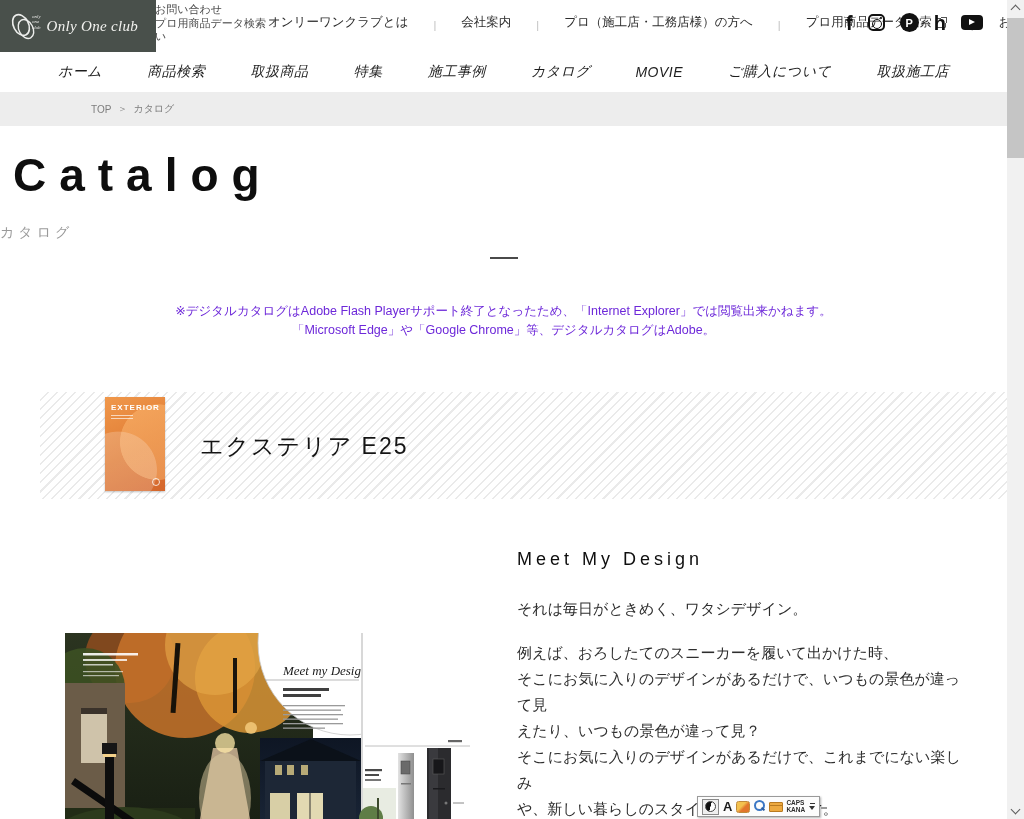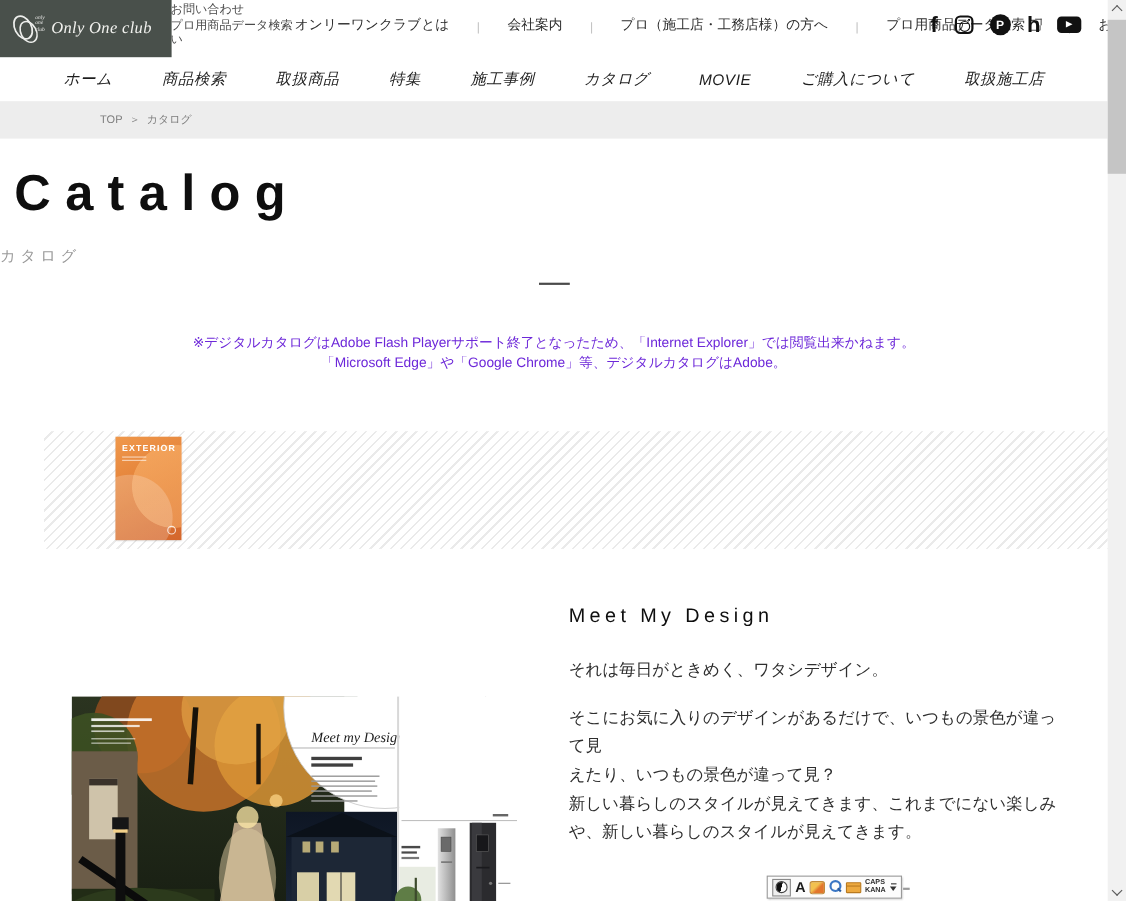--- a/index.html
+++ b/index.html
@@ -195,29 +195,31 @@
 
   <div class="band">
     <div class="cover">
       <div class="cover-title">EXTERIOR</div>
       <div class="cover-lines">
           <i></i>
           <i></i>
         </div>
       <div class="cover-logo"></div>
     </div>
+    <div class="band-heading">エクステリア E25</div>
   </div>
 
   <div class="feature-text">
     <div class="feature-heading">Meet My Design</div>
     <div class="feature-lead">それは毎日がときめく、ワタシデザイン。</div>
     <div class="feature-para">
+      <div>例えば、おろしたてのスニーカーを履いて出かけた時、</div>
       <div>そこにお気に入りのデザインがあるだけで、いつもの景色が違って見</div>
       <div>えたり、いつもの景色が違って見？</div>
-      <div>新しい暮らしのスタイルが見えてきます、これまでにない楽しみ</div>
+      <div>そこにお気に入りのデザインがあるだけで、これまでにない楽しみ</div>
       <div>や、新しい暮らしのスタイルが見えてきます。</div>
 
     </div>
   </div>
 
   <div class="spread">
     <svg width="405" height="240" viewBox="0 0 405 240">
       <defs>
         <linearGradient id="gFor" x1="0" y1="0" x2="0" y2="1">
           <stop offset="0" stop-color="#2b3420"></stop>

